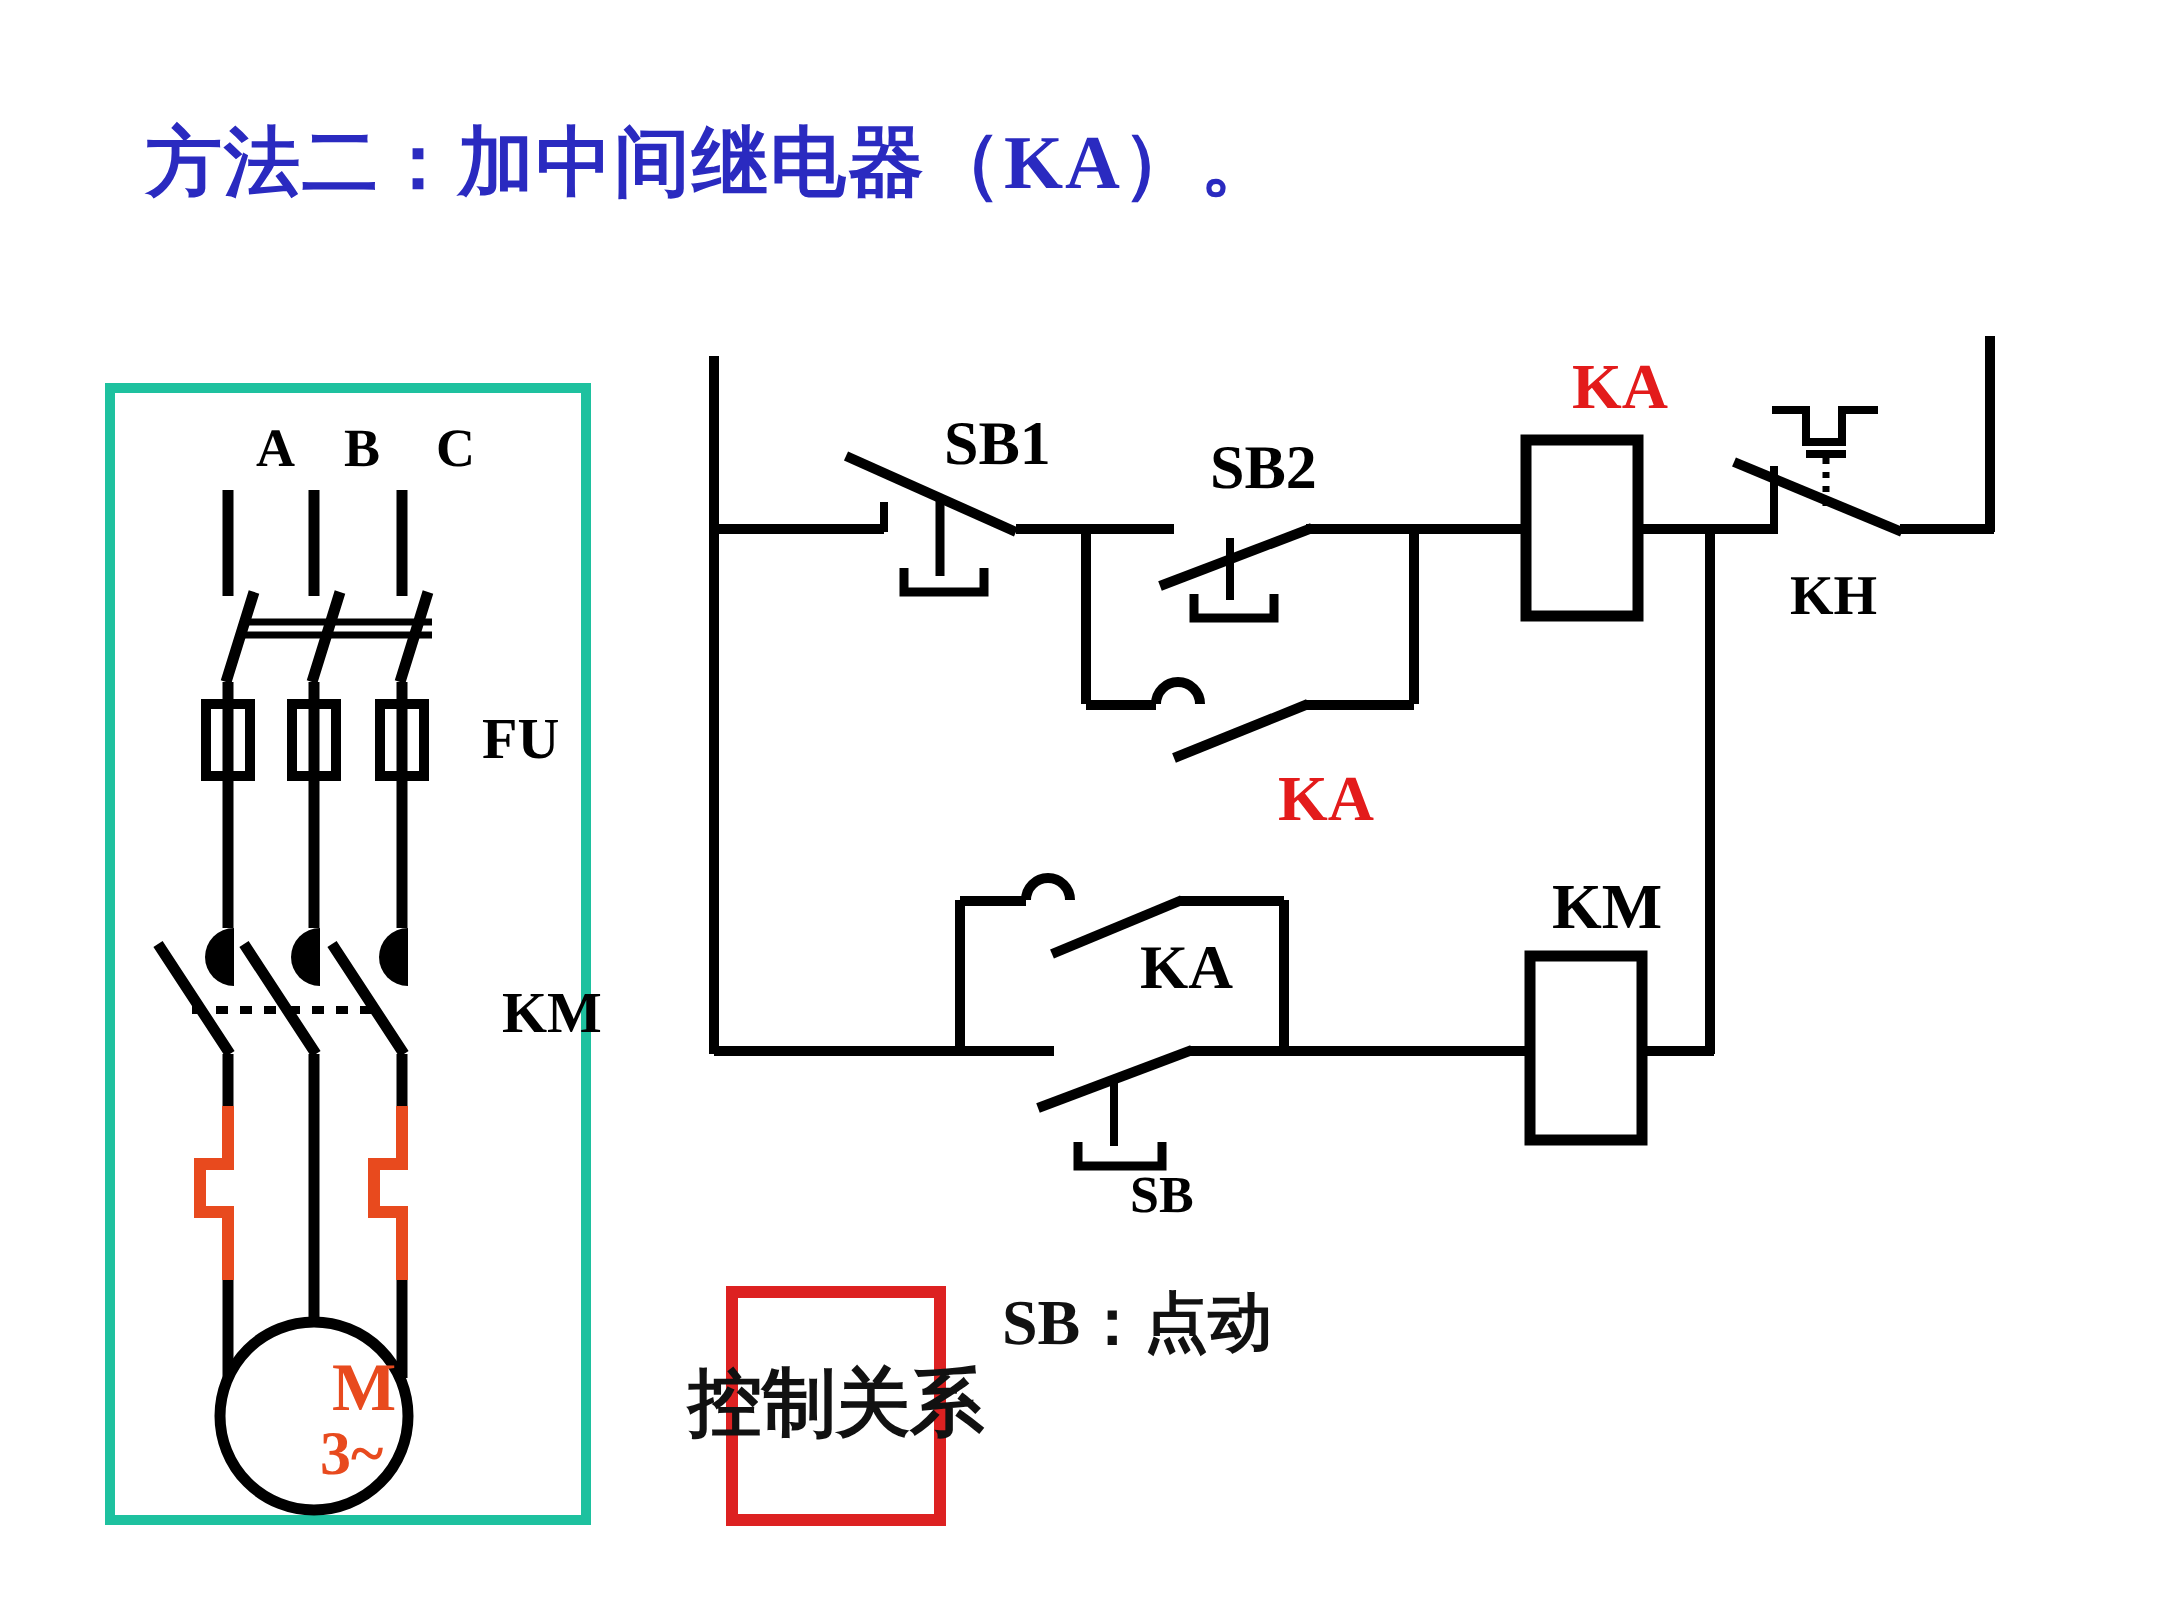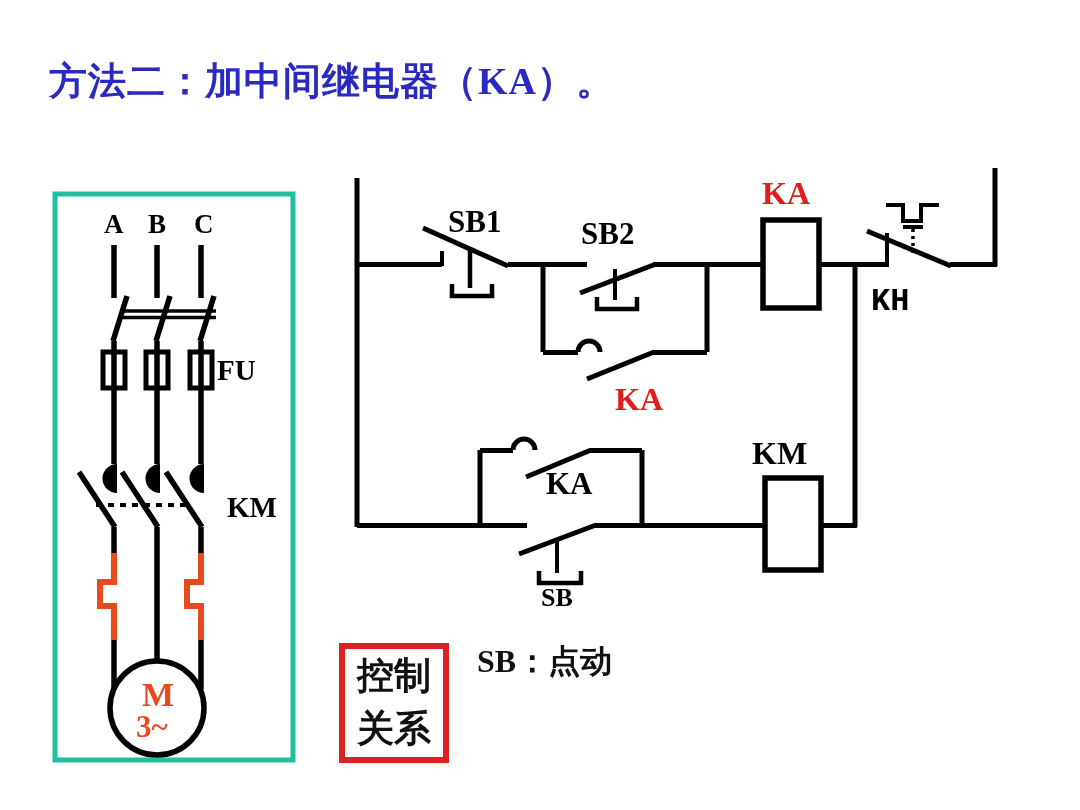--- a/index.html
+++ b/index.html
@@ -1,25 +1,25 @@
 <!DOCTYPE html>
 <html><head>
 <meta charset="utf-8">
 <style>
   html,body{margin:0;padding:0;background:#fff;}
   .slide{position:relative;width:1080px;height:810px;background:#ffffff;overflow:hidden;
          font-family:"Liberation Serif", serif;}
-  .abs{position:absolute;white-space:nowrap;}
+  .abs{position:absolute;white-space:nowrap;margin-left:24px;}
   .title{left:49px;top:56px;font-size:38px;font-weight:bold;color:#2a2ac0;letter-spacing:1px;}
   .lbl{font-weight:bold;color:#000;}
   .red{color:#e31b1b;}
   .orange{color:#e84a1e;}
   svg{position:absolute;left:0;top:0;}
   .legend-box{left:339px;top:643px;width:110px;height:120px;border:6px solid #dd2121;
-              box-sizing:border-box;display:flex;flex-direction:column;justify-content:center;
+              box-sizing:border-box;display:flex;flex-direction:row;justify-content:center;
               align-items:center;background:#fff;}
   .legend-box div{font-size:37px;font-weight:bold;color:#111;line-height:1.42;}
   .legend-item{font-size:32px;font-weight:bold;color:#111;}
   .watermark{left:795px;top:752px;font-family:"Liberation Sans",sans-serif;font-size:29px;
              font-weight:bold;color:#fdfdfd;letter-spacing:1px;
              text-shadow:2px 3px 2px rgba(45,45,45,0.8), -1px -1px 1px rgba(120,120,120,0.45);}
 </style>
 </head>
 <body>
 
@@ -125,21 +125,21 @@
   <span class="abs lbl" style="left:148px;top:209px;font-size:27px;">B</span>
   <span class="abs lbl" style="left:194px;top:209px;font-size:27px;">C</span>
   <span class="abs lbl" style="left:217px;top:354px;font-size:29px;">FU</span>
   <span class="abs lbl" style="left:227px;top:491px;font-size:29px;">KM</span>
   <span class="abs lbl orange" style="left:142px;top:676px;font-size:34px;">M</span>
   <span class="abs lbl orange" style="left:136px;top:709px;font-size:31px;">3~</span>
 
   <span class="abs lbl" style="left:448px;top:204px;font-size:31px;">SB1</span>
   <span class="abs lbl" style="left:581px;top:216px;font-size:31px;">SB2</span>
   <span class="abs lbl red" style="left:762px;top:175px;font-size:32px;">KA</span>
-  <span class="abs lbl" style="left:871px;top:283px;font-size:32px;font-family:Liberation Mono, monospace;">KH</span>
+  <span class="abs lbl" style="left:871px;top:283px;font-size:28px;">KH</span>
   <span class="abs lbl red" style="left:615px;top:381px;font-size:32px;">KA</span>
   <span class="abs lbl" style="left:752px;top:435px;font-size:32px;">KM</span>
   <span class="abs lbl" style="left:546px;top:466px;font-size:31px;">KA</span>
   <span class="abs lbl" style="left:541px;top:583px;font-size:26px;">SB</span>
 
   <div class="abs legend-box">
     <div>控制</div>
     <div>关系</div>
   </div>
   <span class="abs legend-item" style="left:477px;top:640px;">SB：点动</span>

